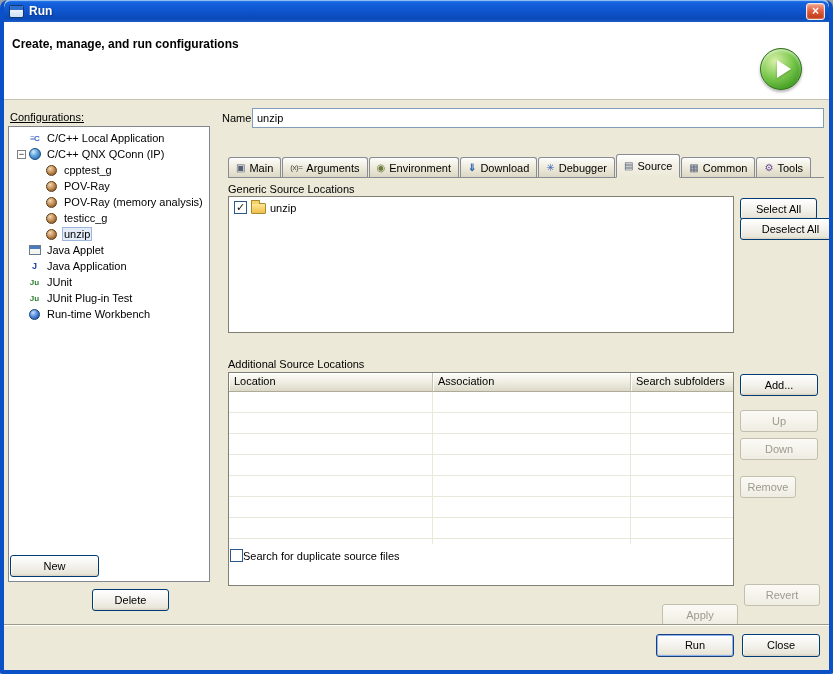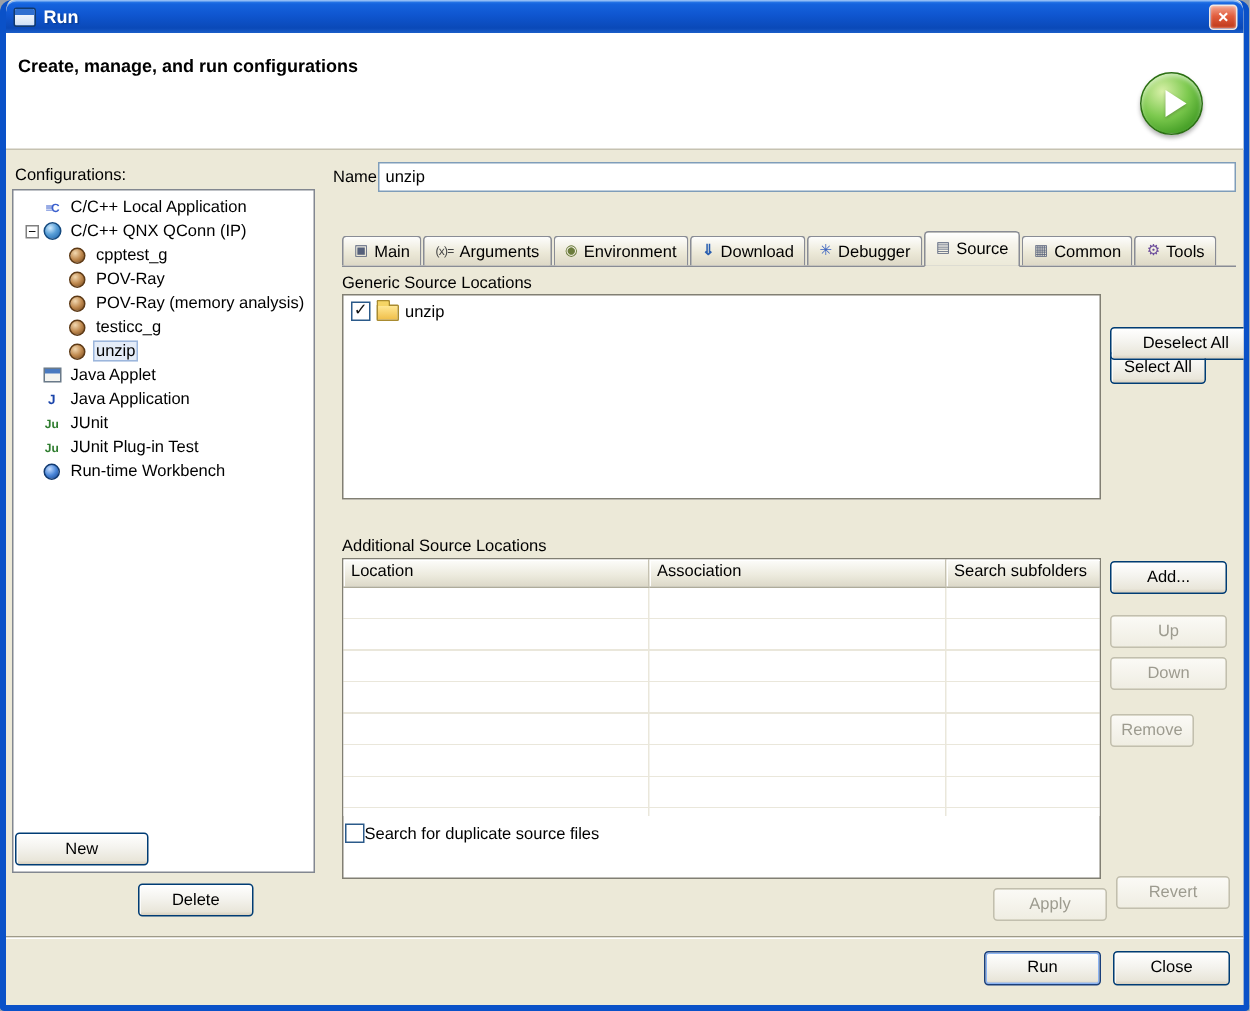--- a/index.html
+++ b/index.html
@@ -137,21 +137,21 @@
 
   <div class="client">
 
     <div class="header">
       <div class="header-text">Create, manage, and run configurations</div>
       <div class="run-big">
         <span class="run-big-arrow"></span>
       </div>
     </div>
 
-    <div class="lbl" style="left:6px; top:89px;">Configurations:</div>
+    <div class="lbl" style="left:6px; top:89px;text-decoration:underline;">Configurations:</div>
 
     <div class="tree-box">
       <div class="tree-row">
         <span class="slot"></span>
         <span class="ico ico-capp">≡C</span>
         <span class="tlabel">C/C++ Local Application</span>
       </div>
       <div class="tree-row">
         <span class="slot">
             <span class="handle">−</span>
@@ -264,21 +264,21 @@
     </div>
 
     <div class="lbl" style="left:224px; top:161px;">Generic Source Locations</div>
     <div class="generic-box">
       <div class="gs-row">
         <span class="checkbox">✓</span>
         <span class="folder"></span>
         <span>unzip</span>
       </div>
     </div>
-    <div class="btn" style="left:736px; top:176px; width:64px;margin-top:36px;">Select All</div>
+    <div class="btn" style="left:736px; top:176px; width:77px;">Select All</div>
     <div class="btn" style="left:736px; top:196px; width:101px;">Deselect All</div>
 
     <div class="lbl" style="left:224px; top:336px;">Additional Source Locations</div>
     <div class="asl-table">
       <div class="asl-header">
         <div class="asl-hcell c1">Location</div>
         <div class="asl-hcell c2">Association</div>
         <div class="asl-hcell c3">Search subfolders</div>
       </div>
       <div class="asl-body">
@@ -289,21 +289,21 @@
     <div class="btn" style="left:736px; top:352px; width:78px;">Add...</div>
     <div class="btn disabled" style="left:736px; top:388px; width:78px;">Up</div>
     <div class="btn disabled" style="left:736px; top:416px; width:78px;">Down</div>
     <div class="btn disabled" style="left:736px; top:454px; width:56px;">Remove</div>
 
     <div class="cb-row">
       <span class="checkbox"></span>
       <span>Search for duplicate source files</span>
     </div>
 
-    <div class="btn disabled" style="left:658px; top:570px; width:76px;">Apply</div>
+    <div class="btn disabled" style="left:658px; top:582px; width:76px;">Apply</div>
     <div class="btn disabled" style="left:740px; top:562px; width:76px;">Revert</div>
 
     <div class="separator"></div>
 
     <div class="btn default" style="left:652px; top:612px; width:78px; height:23px; line-height:21px;">Run</div>
     <div class="btn" style="left:738px; top:612px; width:78px; height:23px; line-height:21px;">Close</div>
 
   </div>
 </div>
 

